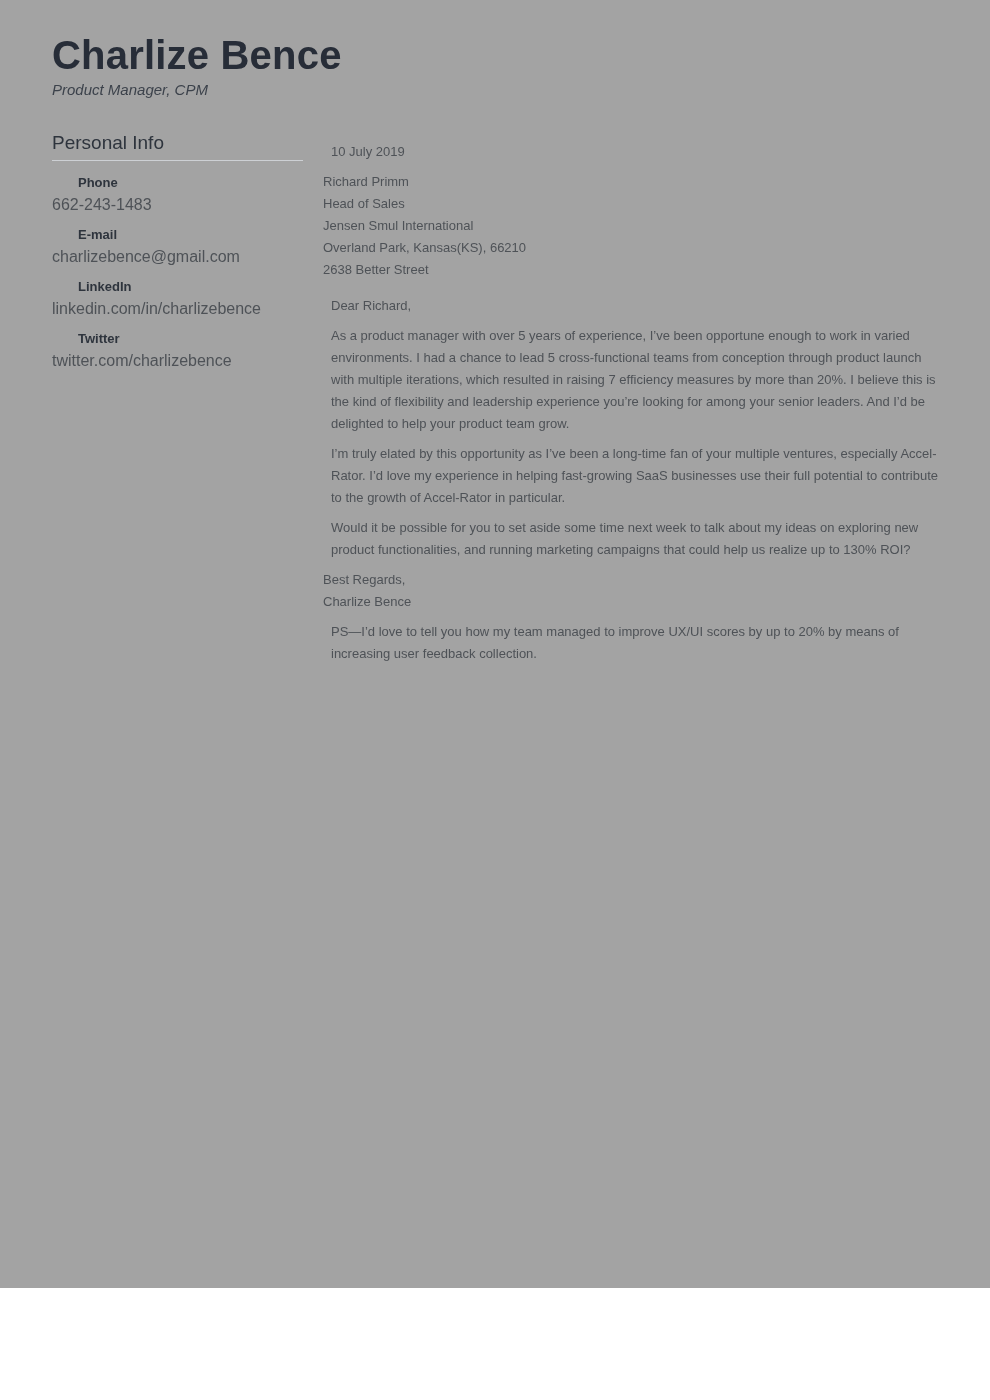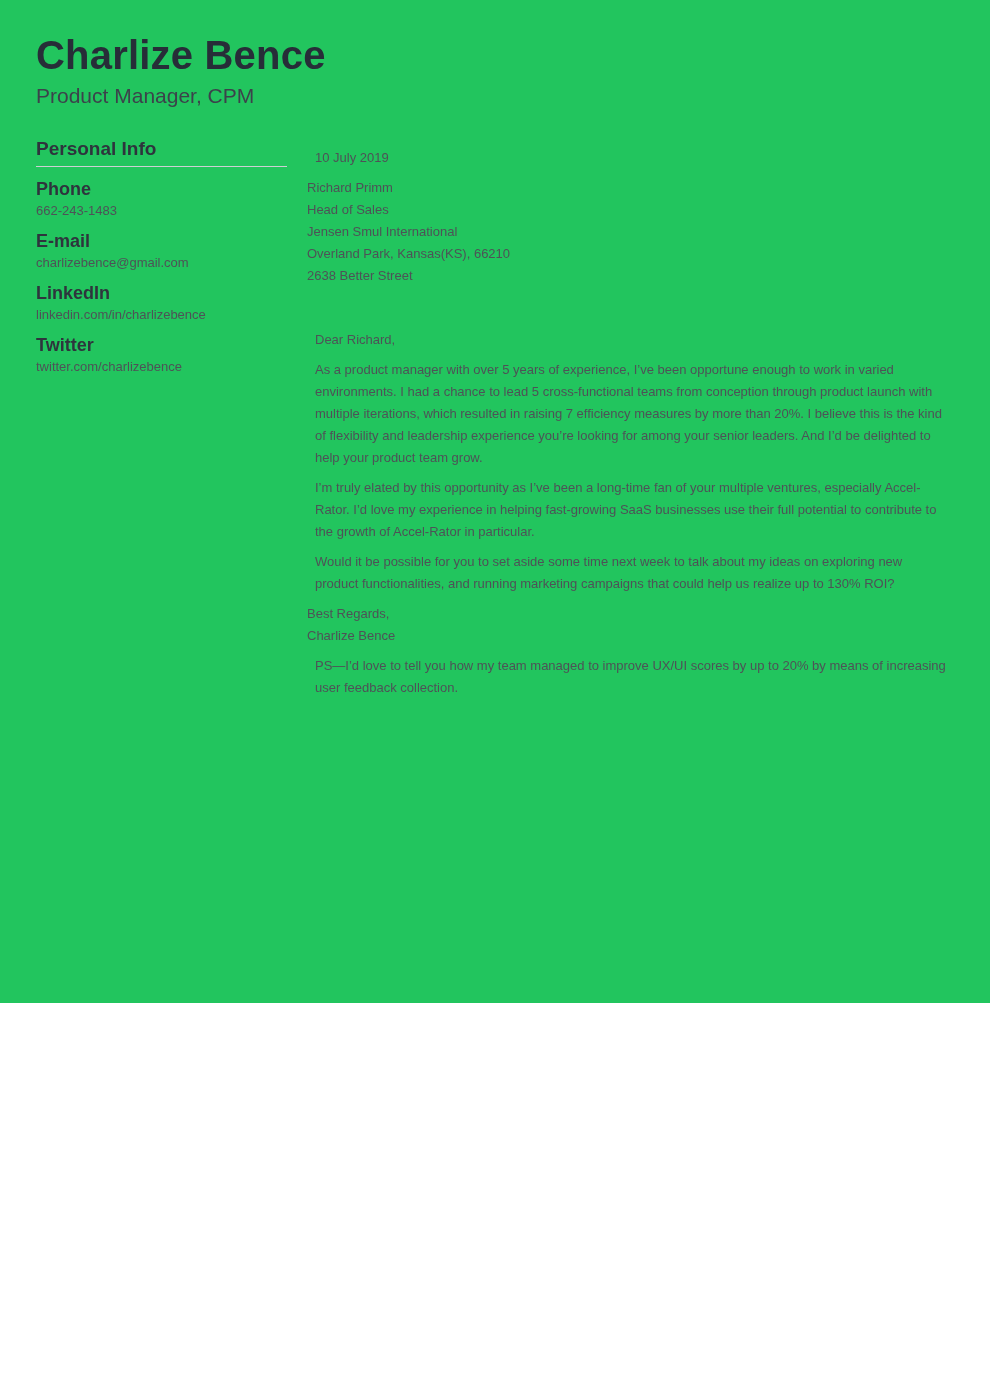--- a/index.html
+++ b/index.html
@@ -3,82 +3,83 @@
 <meta charset="utf-8">
 <style>
   html, body {
     margin: 0;
     padding: 0;
     background: #ffffff;
   }
   .page {
     position: relative;
     width: 990px;
-    height: 1003px;
-    background: #22c55e;
+    height: 1288px;
+    background: #a3a3a3;
     box-sizing: border-box;
-    padding: 33px 36px 0 36px;
+    padding: 33px 36px 0 52px;
     font-family: "Liberation Sans", sans-serif;
     overflow: hidden;
   }
   .name {
     font-size: 40px;
     line-height: 44px;
     font-weight: 700;
     color: #272d38;
     letter-spacing: 0.2px;
   }
   .subtitle {
-    font-size: 21px;
+    font-size: 15px;
     line-height: 26px;
+    font-style: italic;
     color: #3c424b;
-    margin-top: 6px;
   }
   .columns {
     display: flex;
     margin-top: 30px;
     align-items: flex-start;
   }
   .sidebar {
     flex: 0 0 251px;
     width: 251px;
     margin-right: 20px;
   }
   .sidebar-heading {
     font-size: 19px;
     line-height: 20px;
-    font-weight: 700;
+    font-weight: 400;
     color: #2e343d;
     padding-bottom: 7px;
     border-bottom: 1px solid #cdd0d4;
   }
   .info-item { margin-top: 14px; }
   .info-label {
-    font-size: 18px;
+    font-size: 13px;
     line-height: 16px;
     font-weight: 700;
     color: #2e343d;
     margin-bottom: 6px;
+    margin-left: 26px;
   }
   .info-value {
-    font-size: 13px;
+    font-size: 16px;
     line-height: 16px;
     color: #4e5257;
     word-wrap: break-word;
   }
   .main {
     flex: 1 1 auto;
     min-width: 0;
     font-size: 13px;
     line-height: 22px;
     color: #4e5257;
   }
   .main p { margin: 8px; }
   .date { margin-bottom: 38px; }
-  .recipient { margin-bottom: 42px; }
+  .recipient { margin-bottom: 14px; }
   .recipient div { height: 22px; }
   .salutation { margin-bottom: 17px; }
   .para { margin-bottom: 22px; }
   .closing { margin-bottom: 5px; }
 </style>
 </head>
 <body>
 
 <div class="page">
 

